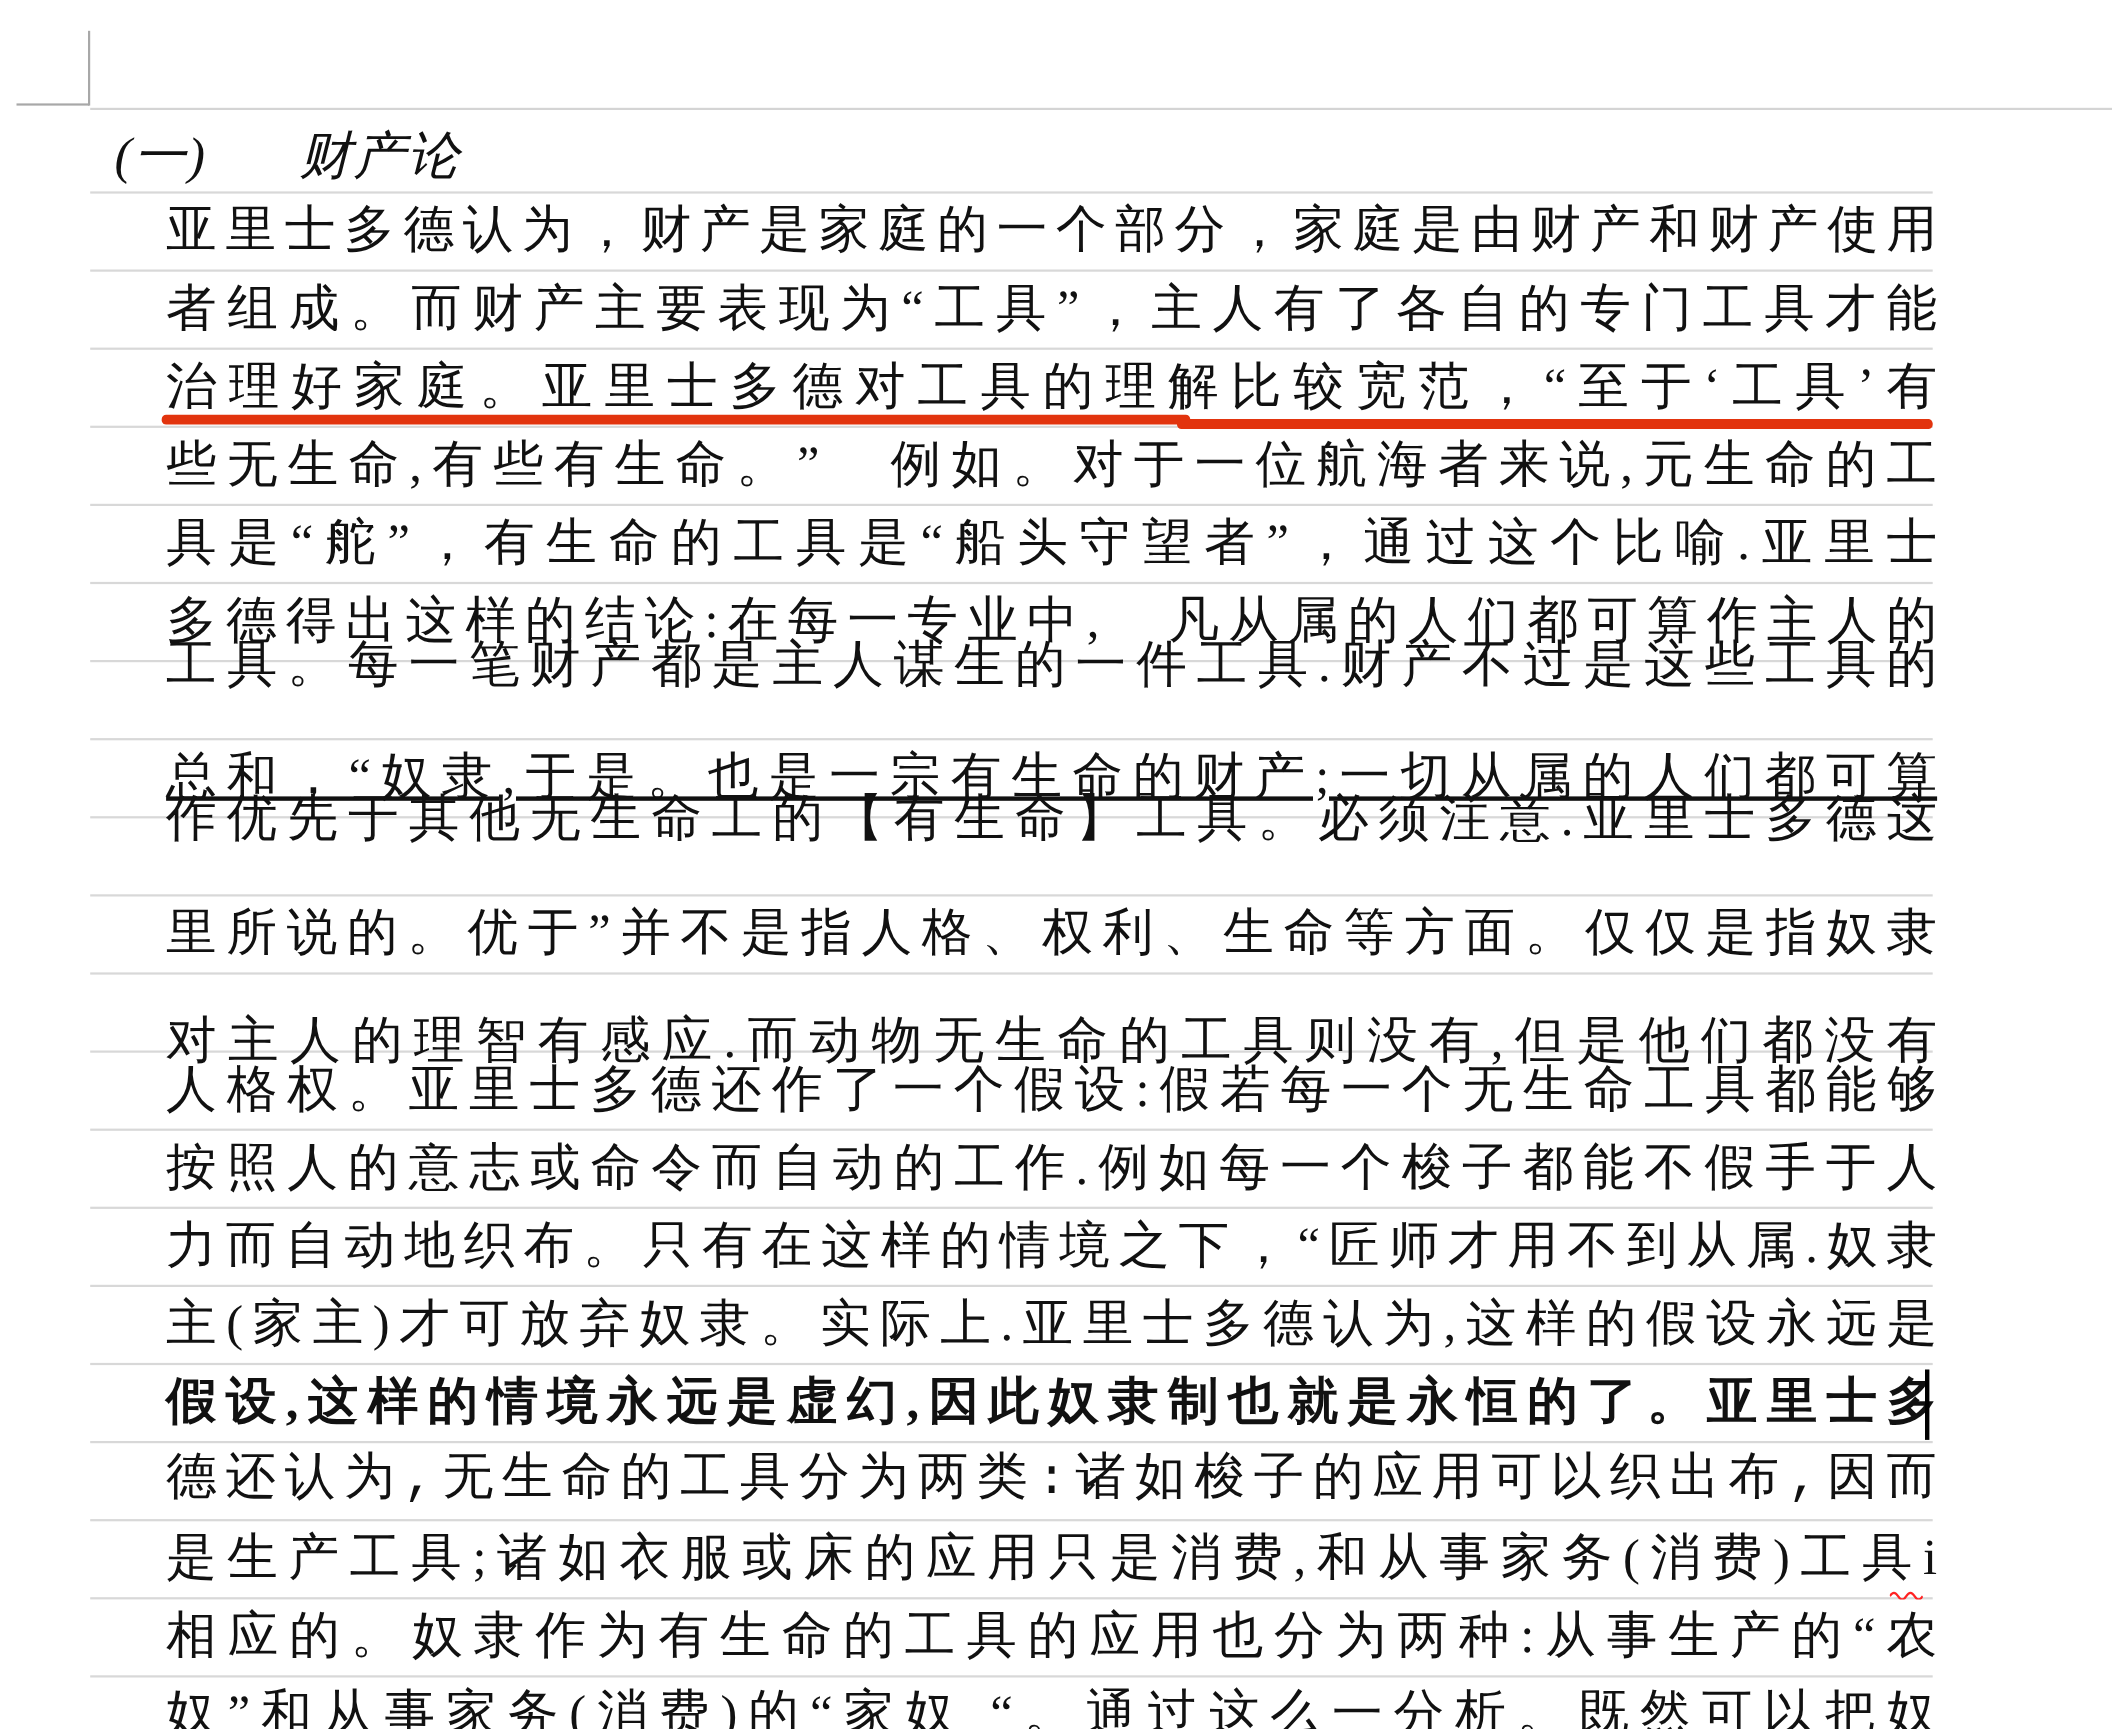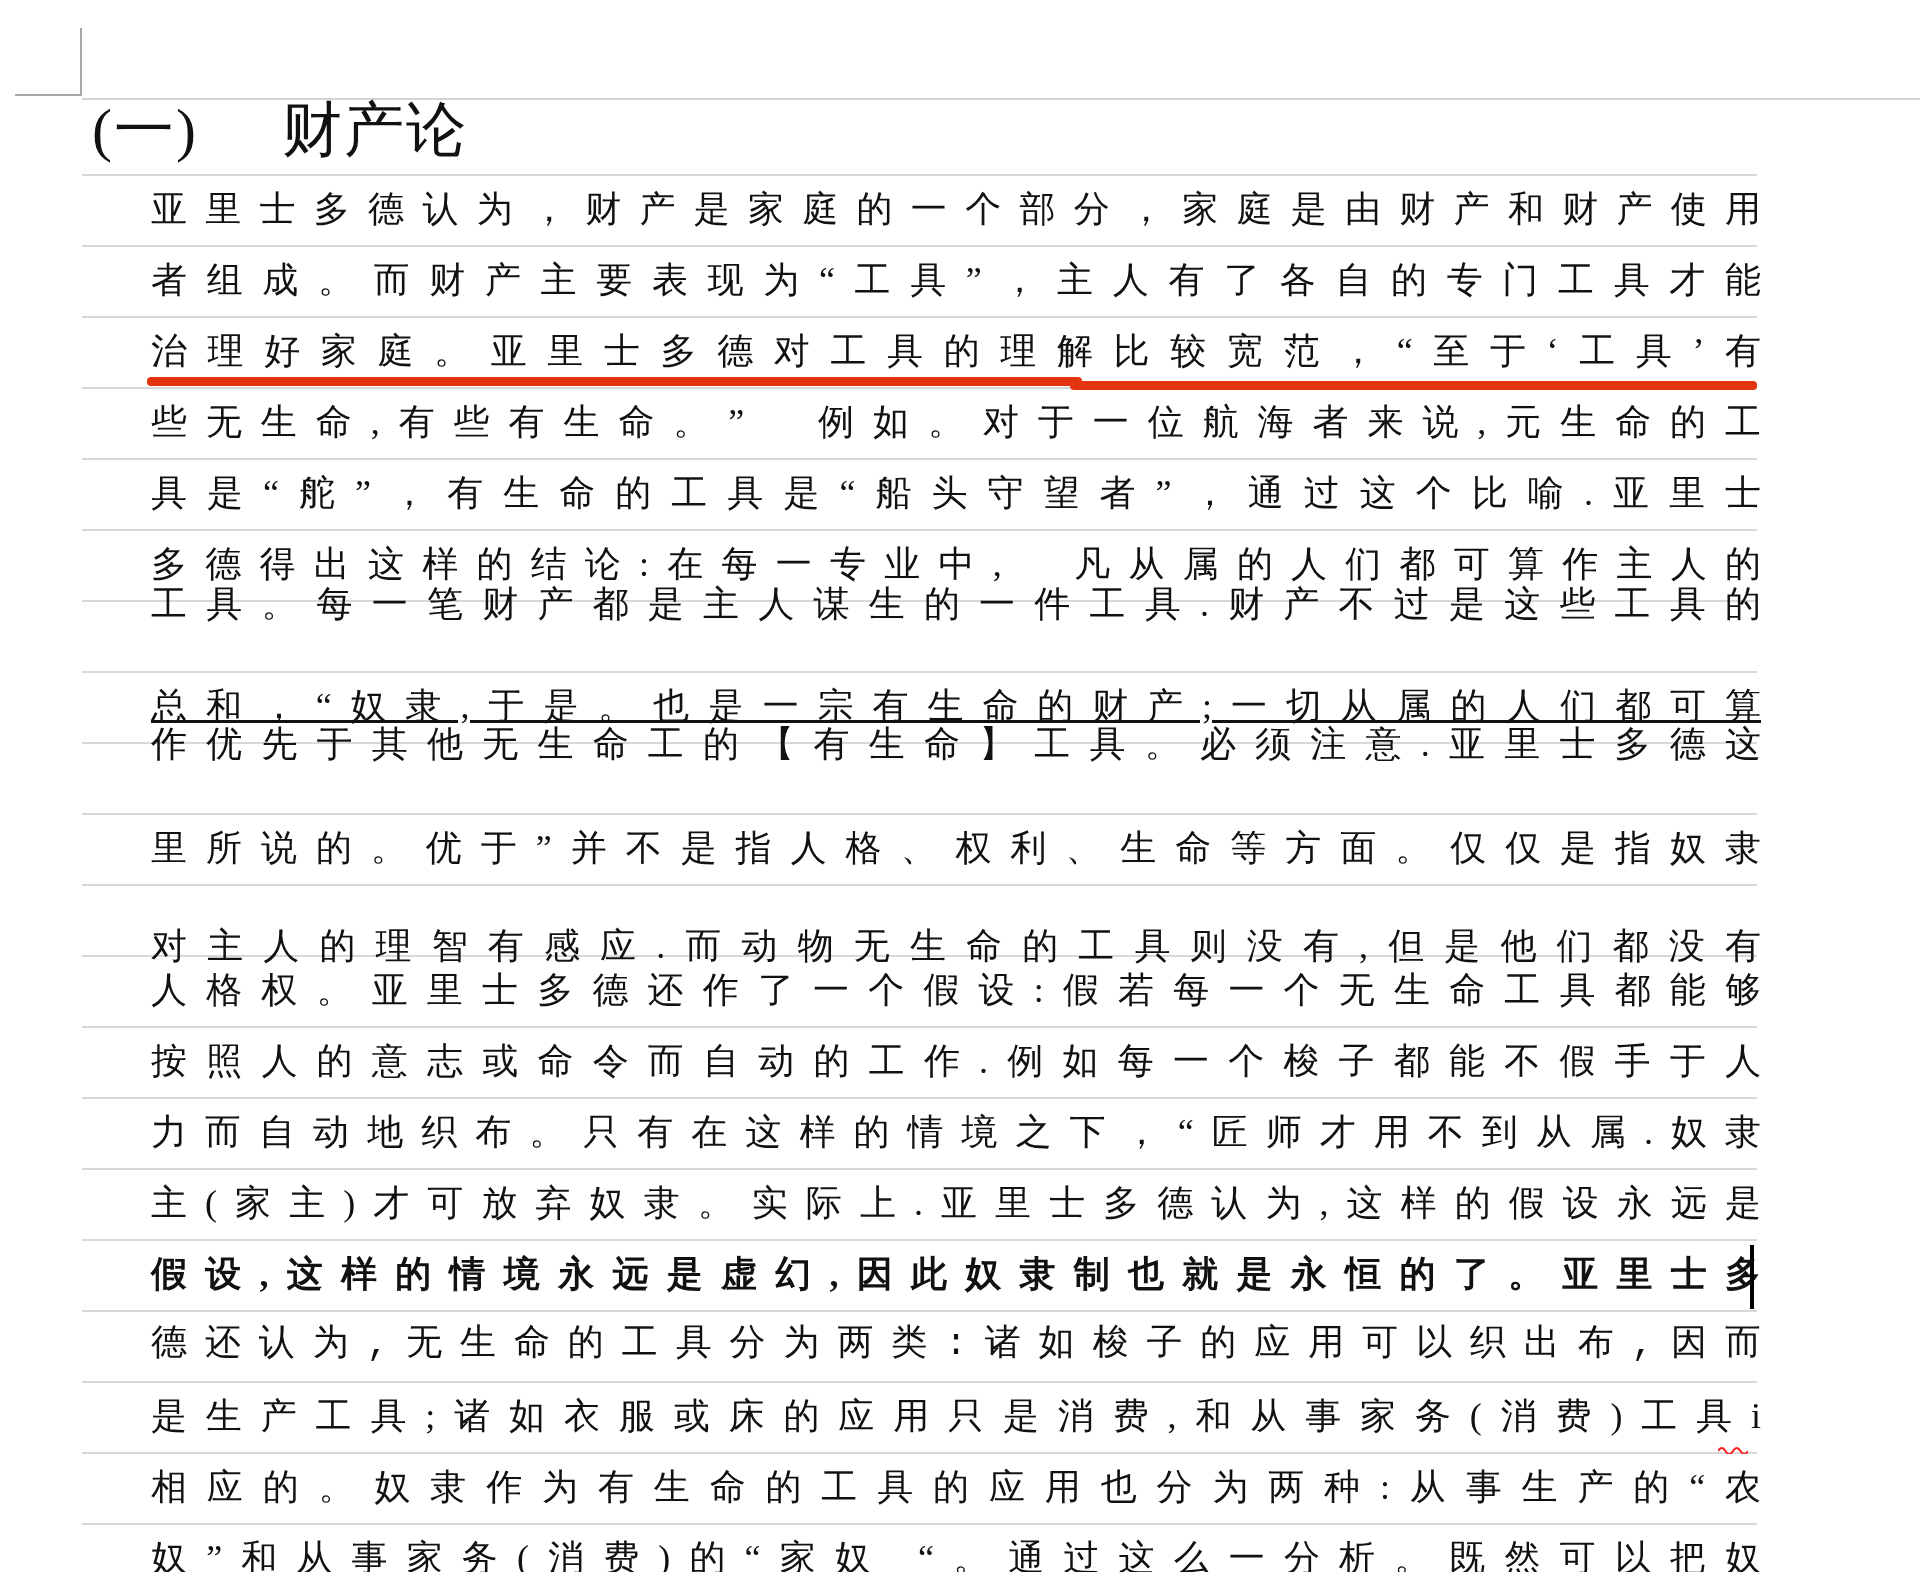--- a/index.html
+++ b/index.html
@@ -13,28 +13,28 @@
   }
   
   .corner-v{position:absolute;left:80px;top:28px;width:2px;height:68px;background:#a8a8a8;}
   .corner-h{position:absolute;left:15px;top:94px;width:66px;height:2px;background:#a8a8a8;}
   .top-rule{position:absolute;left:82px;top:98px;width:1838px;height:2px;background:#d4d4d4;}
   
   .rule{position:absolute;left:82px;width:1675px;height:2px;background:#d8d8d8;}
   
   .heading{
     position:absolute;left:92px;top:100px;height:60px;
-    font-size:60px;line-height:60px;font-weight:normal;margin:0;
-    letter-spacing:2px;white-space:nowrap;
+    font-size:47px;line-height:60px;font-weight:normal;margin:12px;
+    letter-spacing:2px;white-space:nowrap;font-style:italic;
   }
   .heading .title{display:inline-block;margin-left:84px;}
   
   .textline{
     position:absolute;left:151px;width:1610px;height:66px;
-    font-size:36px;line-height:64px;
+    font-size:46px;line-height:64px;
     white-space:nowrap;
     text-align:justify;text-align-last:justify;
     text-justify:inter-character;
     word-break:break-all;
   }
   
   .redline-a{position:absolute;left:147px;top:377px;width:935px;height:9px;background:#e2340e;border-radius:4px;}
   .redline-b{position:absolute;left:1070px;top:381px;width:687px;height:9px;background:#e2340e;border-radius:4px;}
   
   .caret{position:absolute;left:1750px;top:1245px;width:4px;height:64px;background:#000000;}

